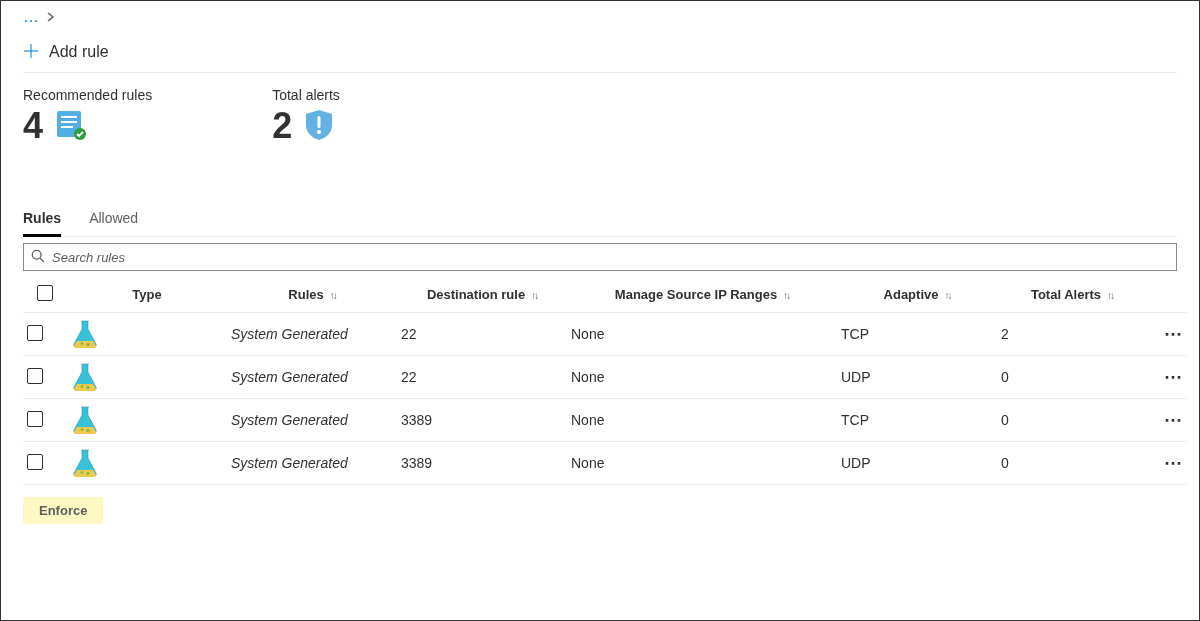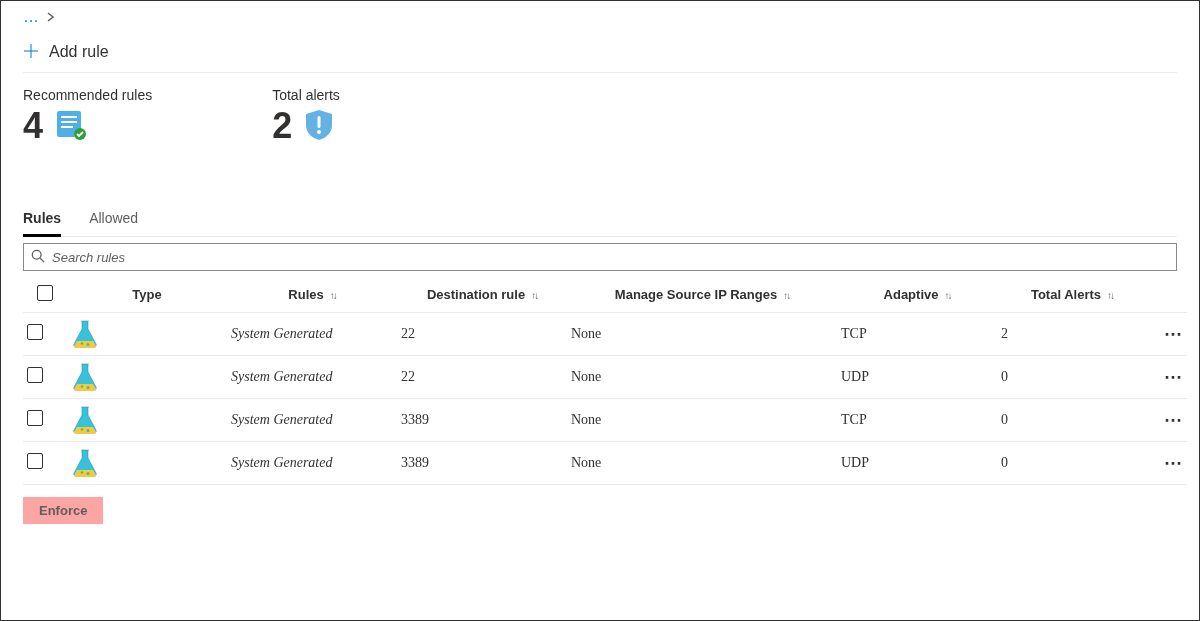--- a/index.html
+++ b/index.html
@@ -37,27 +37,27 @@
   .tab.active { color:#323130; font-weight:600; border-bottom:3px solid #000000; margin-bottom:-1px;}
   .search { position:relative; margin-top:6px;}
   .search input {
     width:100%; border:1px solid #8a8886; height:28px; font-size:13px;
     padding:0 8px 0 28px; font-family:inherit; color:#323130;
   }
   .search input::placeholder{ color:#605e5c; font-style:italic;}
   .search .mag { position:absolute; left:8px; top:6px; width:14px; height:14px; stroke:#605e5c; fill:none; stroke-width:1.5;}
   table { width:100%; border-collapse:collapse; margin-top:6px; table-layout:fixed;}
   th { text-align:center; font-weight:600; font-size:13px; padding:8px 4px; border-bottom:1px solid #edebe9; position:relative;}
-  td { font-size:14px; padding:6px 4px; border-bottom:1px solid #edebe9; vertical-align:middle;font-family:Liberation Serif, serif;}
+  td { font-size:14px; padding:6px 4px; border-bottom:1px solid #edebe9; vertical-align:middle;}
   .sort { display:inline-block; font-size:10px; color:#605e5c; margin-left:6px; letter-spacing:-2px;}
   .cb { width:16px;height:16px; border:1px solid #323130; border-radius:2px; display:inline-block; cursor:pointer; background:#fff;}
   .italic { font-style: italic;}
   .flask svg { width:28px; height:30px; display:block;}
   .row-menu { font-size:18px; font-weight:700; color:#323130; cursor:pointer; letter-spacing:1px; text-align:right; padding-right:4px;}
-  .enforce { margin-top:12px; display:inline-block; background:#fca5a5; padding:6px 16px; font-weight:600; color:#605e5c; font-size:13px; cursor:not-allowed;}
+  .enforce { margin-top:12px; display:inline-block; background:#fef9c3; padding:6px 16px; font-weight:600; color:#605e5c; font-size:13px; cursor:not-allowed;}
   col.c-cb{width:44px;}
   col.c-type{width:160px;}
   col.c-name{width:170px;}
   col.c-port{width:170px;}
   col.c-src{width:270px;}
   col.c-proto{width:160px;}
   col.c-alerts{width:150px;}
   col.c-menu{width:40px;}
 </style>
 </head>

